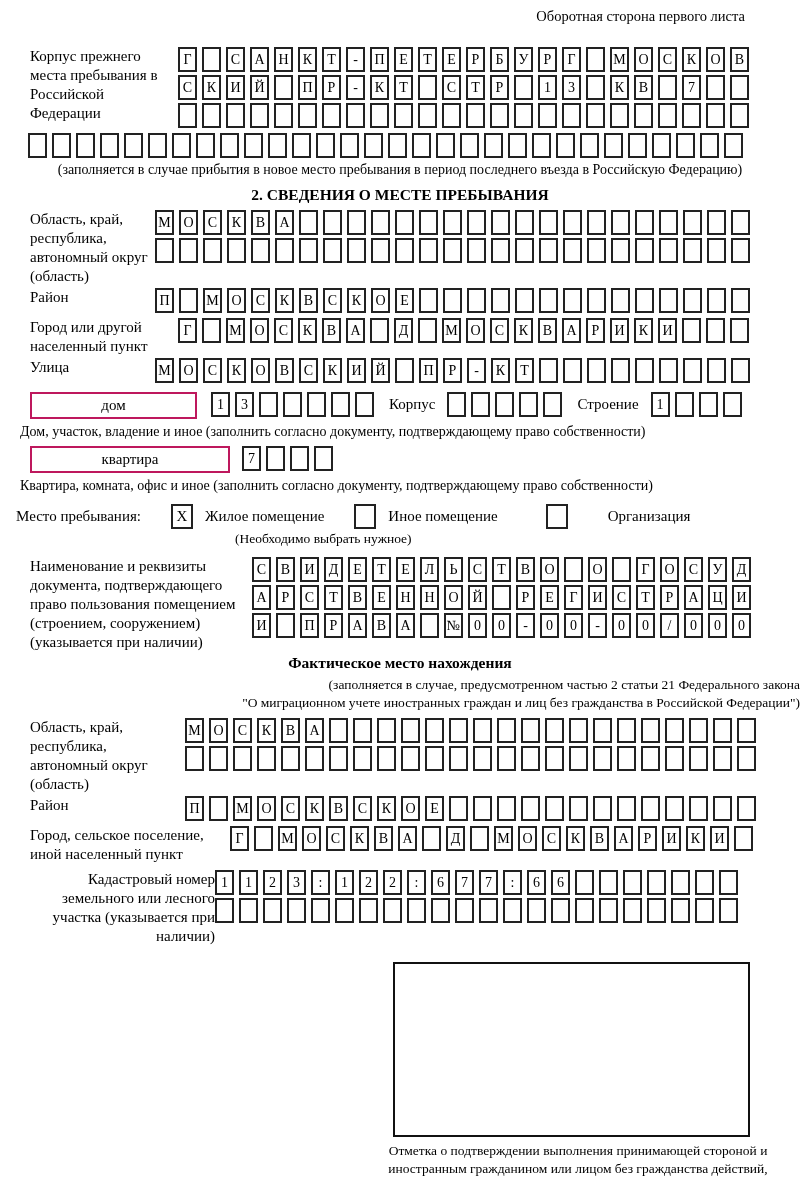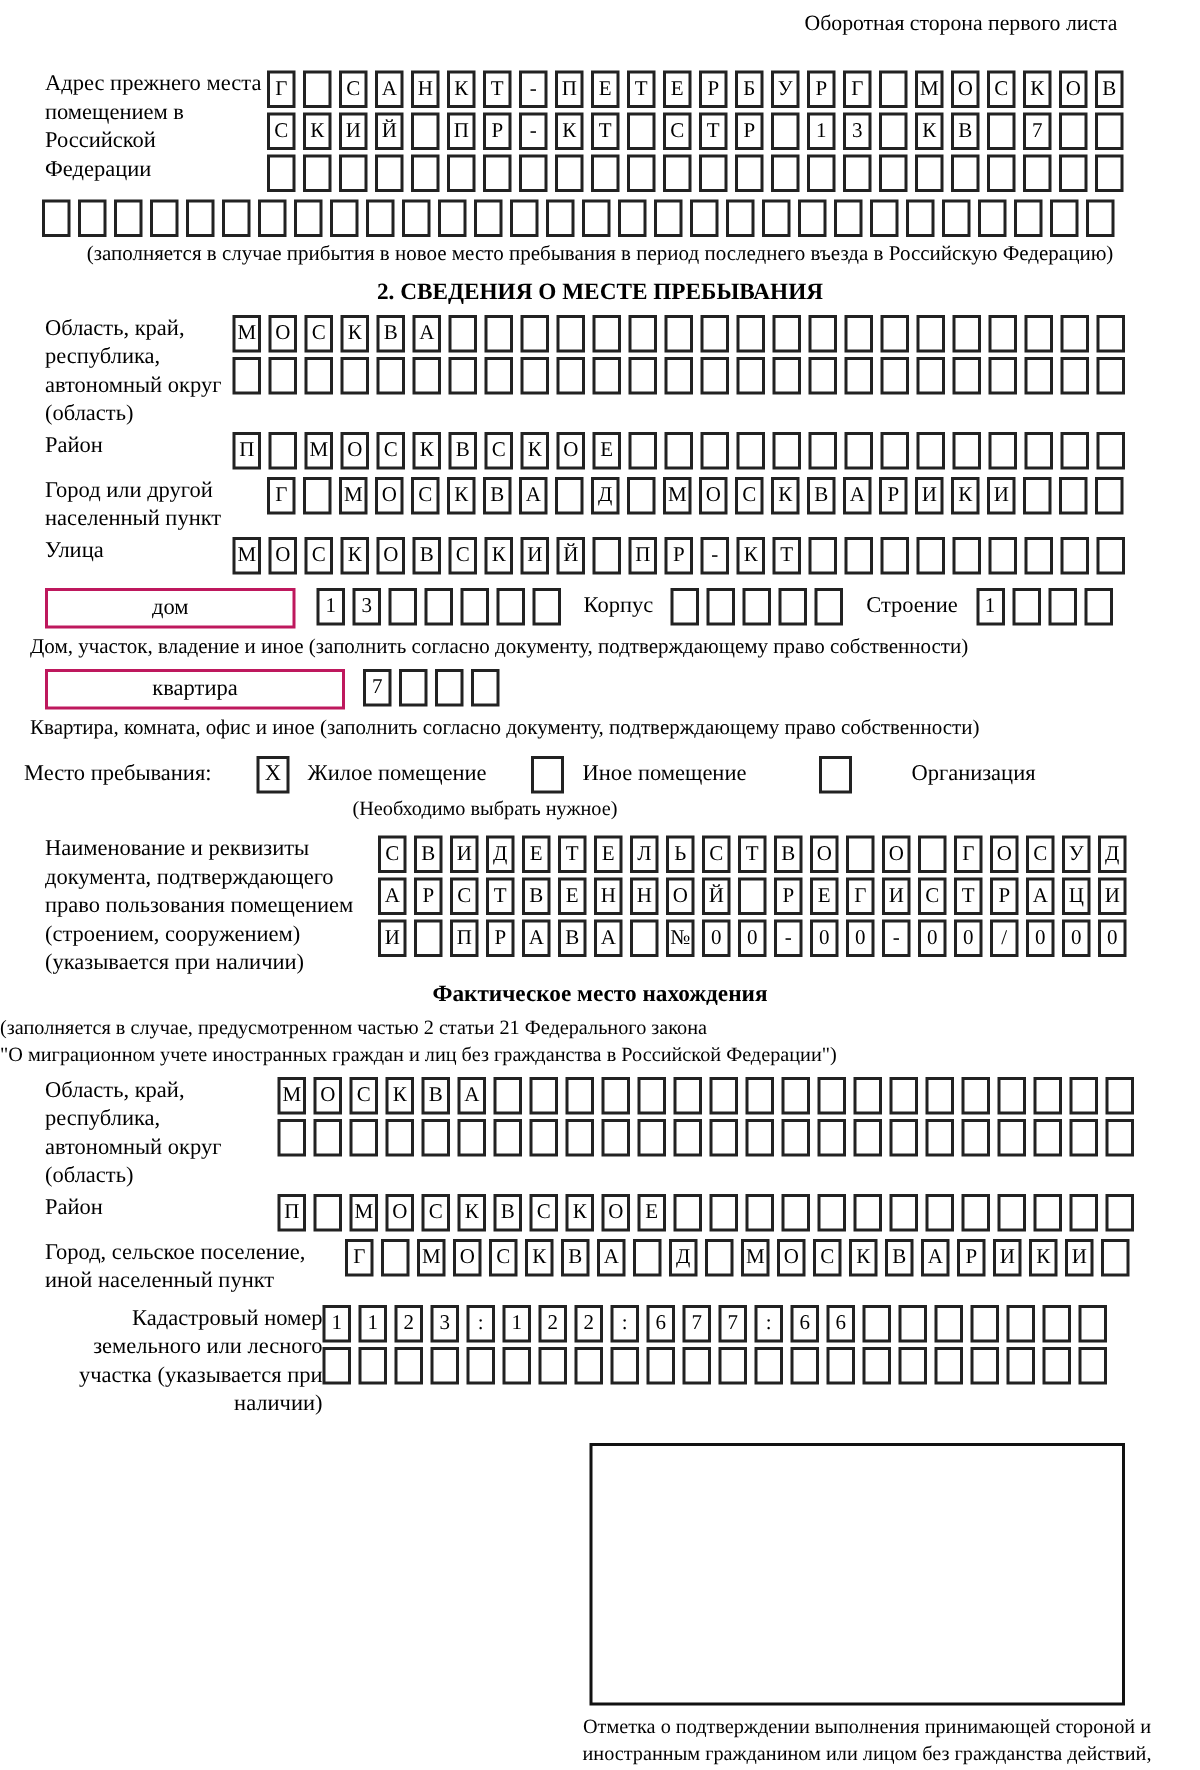--- a/index.html
+++ b/index.html
@@ -51,21 +51,21 @@
     flex:none; box-sizing:border-box; width:22px; height:25px;
     border:2px solid #222;
     display:flex; align-items:center; justify-content:center;
     font-size:15px;
   }
   .choice-label { font-size:15px; margin-left:12px; flex:none; }
   .gap30 { margin-left:30px; } .gap40 { margin-left:40px; } .gap48 { margin-left:48px; }
   .hint { font-size:13.5px; margin-left:235px; margin-top:2px; }
 
   .subhead { text-align:center; font-weight:bold; font-size:15.5px; }
-  .subcap { text-align:left; font-size:13.5px; line-height:18px; margin-top:4px; }
+  .subcap { text-align:right; font-size:13.5px; line-height:18px; margin-top:4px; }
 
   .confirm-box {
     box-sizing:border-box;
     margin-left:393px; margin-top:16px;
     width:357px; height:175px;
     border:2px solid #111;
     background:#fff;
   }
   .confirm-caption {
     margin-left:382px; margin-top:5px; width:392px;
@@ -74,21 +74,21 @@
   .mt6 { margin-top:6px; } .mt10 { margin-top:10px; } .mt22 { margin-top:22px; }
 </style>
 </head>
 <body>
 
 <div class="page">
 
   <div class="page-note">Оборотная сторона первого листа</div>
 
   <div class="field mt22">
-    <div class="label w148">Адрес прежнего места помещением в Российской Федерации</div>
+    <div class="label w148">Корпус прежнего места пребывания в Российской Федерации</div>
     <div class="rows">
       <div class="cells">
           <span class="cell">Г</span>
           <span class="cell"></span>
           <span class="cell">С</span>
           <span class="cell">А</span>
           <span class="cell">Н</span>
           <span class="cell">К</span>
           <span class="cell">Т</span>
           <span class="cell">-</span>

